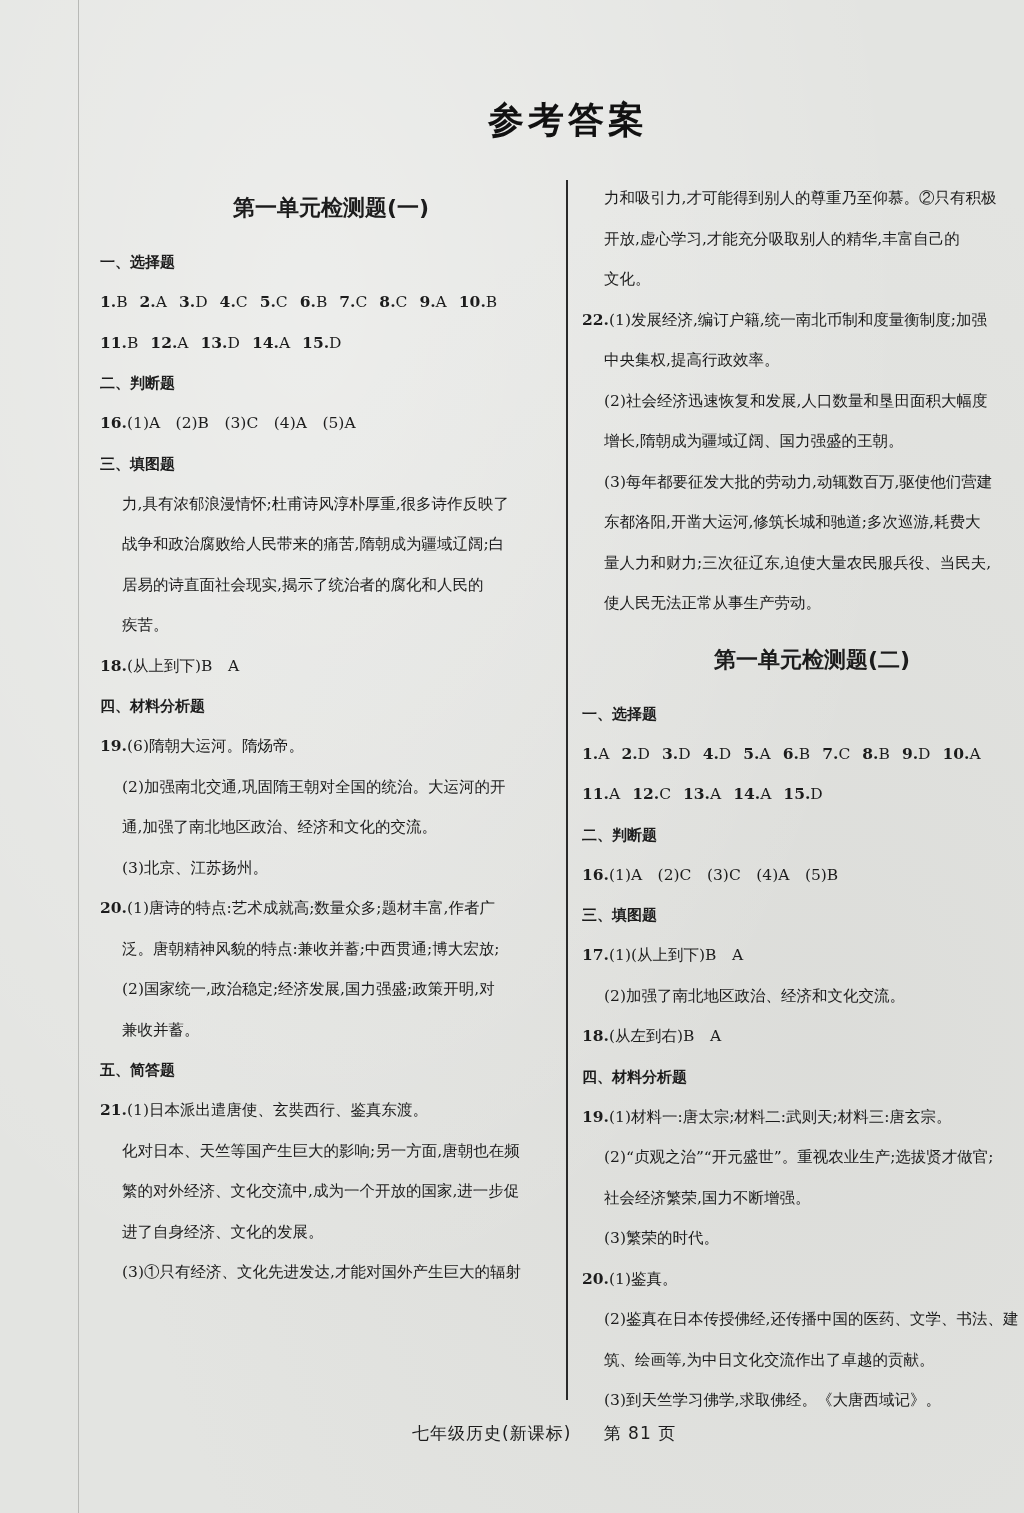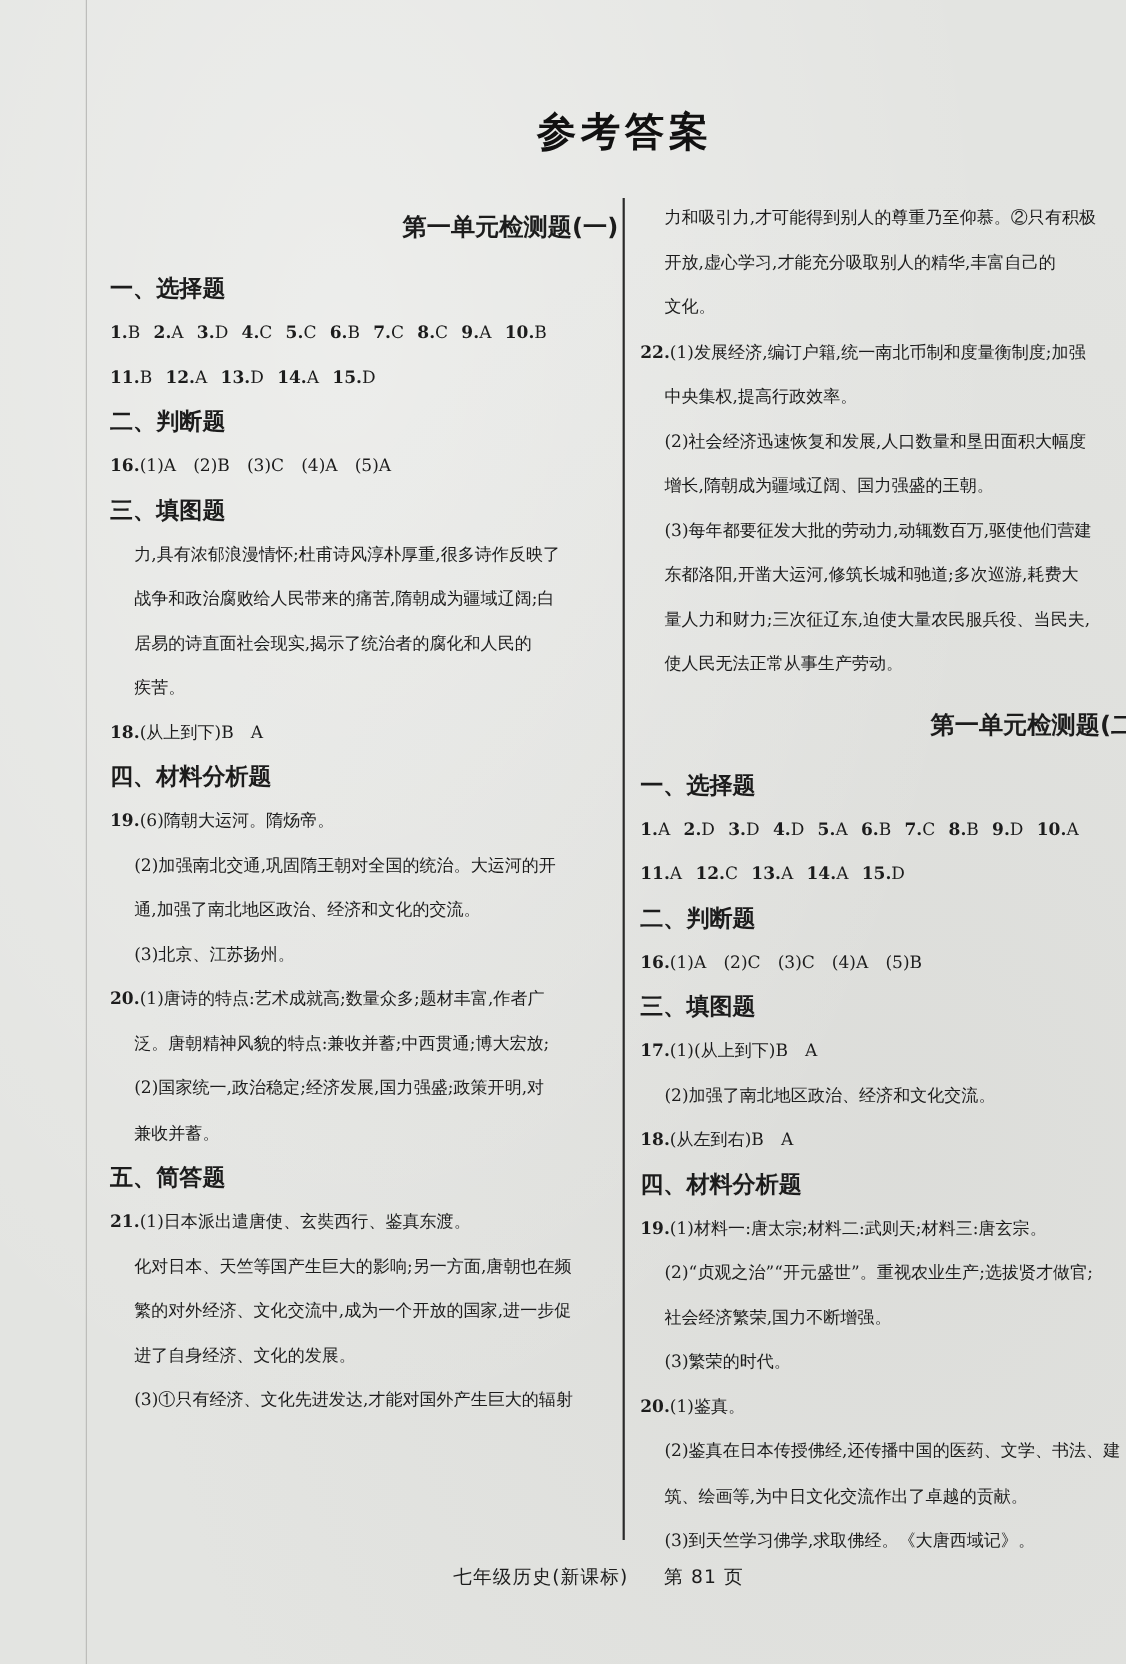--- a/index.html
+++ b/index.html
@@ -22,25 +22,25 @@
     position:absolute; left:0; width:1136px; top:96px; text-align:center;
     font-family:"DejaVu Sans", "Liberation Sans", sans-serif;
     font-size:36px; font-weight:bold; letter-spacing:4px; color:#111;
   }
   .divider { position:absolute; left:566px; top:180px; width:2px; height:1220px; background:#2a2a2a; }
   .col { position:absolute; }
   .col-left { left:100px; top:186px; width:462px; }
   .col-right { left:582px; top:178px; width:460px; }
   .unit-title {
     font-family:"DejaVu Sans", "Liberation Sans", sans-serif;
-    font-size:22px; font-weight:bold; text-align:right; height:56px; line-height:44px;
+    font-size:22px; font-weight:bold; text-align:center; height:56px; line-height:44px;
   }
   .section {
     font-family:Liberation Serif, serif;
-    font-size:21px; font-weight:bold; height:40px; line-height:40px;
+    font-size:15px; font-weight:bold; height:40px; line-height:40px;
   }
   .line { font-size:15.5px; height:40.5px; line-height:40.5px; white-space:nowrap; }
   .indent { padding-left:22px; }
   .num { font-weight:bold; }
   .choices span.q { margin-right:12px; }
   .choices span.q b { font-weight:bold; }
   .footer {
     position:absolute; top:1422px; left:412px; font-size:17px; letter-spacing:1px;
     font-family:"DejaVu Sans", "Liberation Sans", sans-serif;
   }

